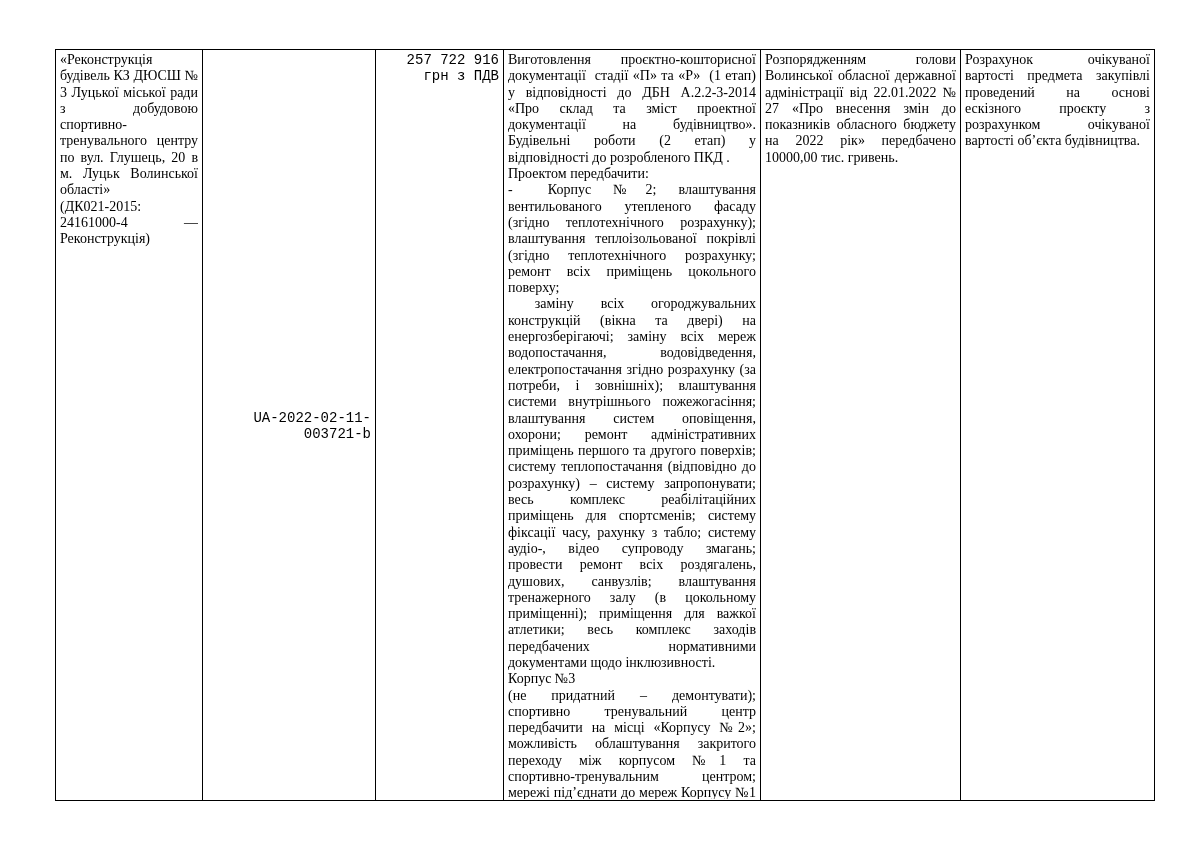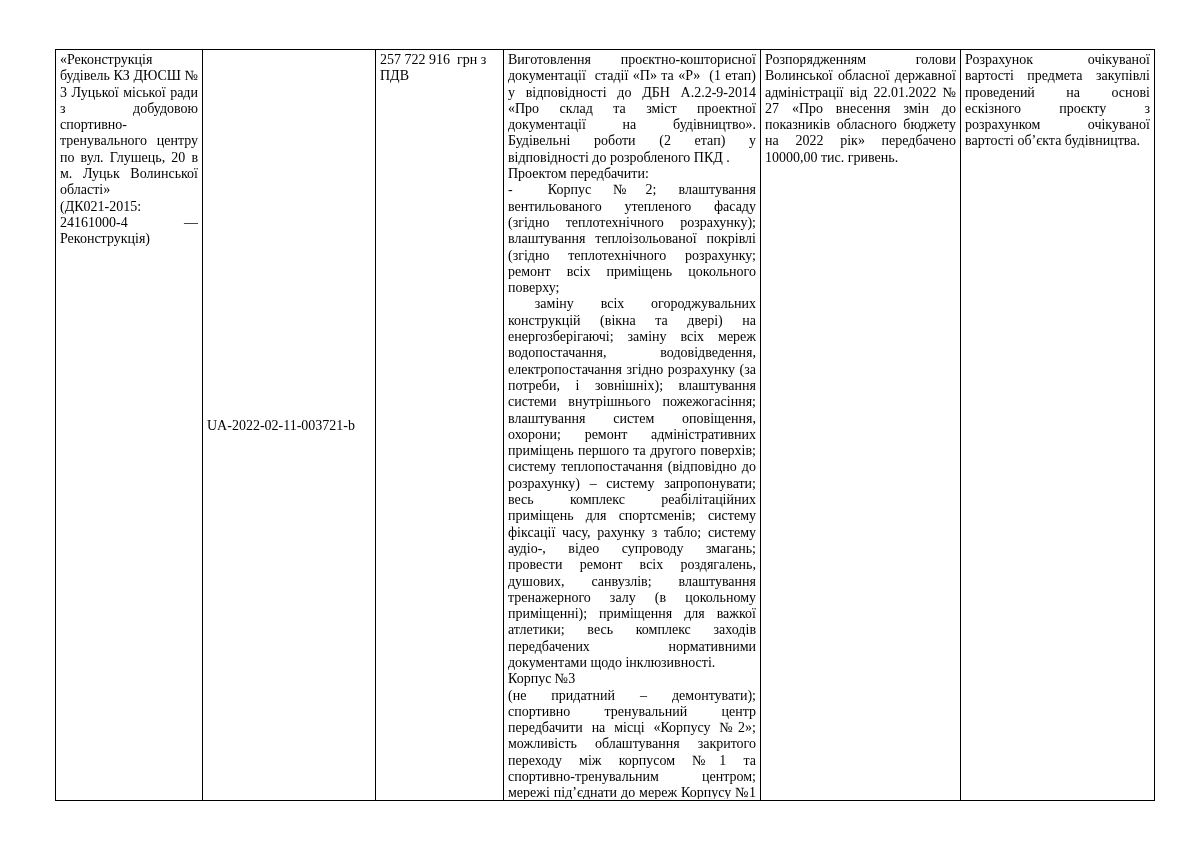--- a/index.html
+++ b/index.html
@@ -34,21 +34,21 @@
   td.v-middle { vertical-align: middle; margin-left: 36px; }
   .clip { max-height: 747px; overflow: hidden; }
   .txt {
     margin: 0;
     font-size: 14px;
     line-height: 16.3px;
     white-space: pre-wrap;
     tab-size: 6;
   }
   .justify { text-align: justify; }
-  .center  { text-align: left; }
+  .center  { text-align: right; font-family: Liberation Mono, monospace; }
 </style>
 </head>
 <body>
 
 <div class="page">
   <table class="plan-table">
     <colgroup>
       <col style="width:147px">
       <col style="width:173px">
       <col style="width:128px">
@@ -71,21 +71,21 @@
         </td>
 
         <td class="cell">
           <div class="clip">
             <p class="txt center">257 722 916  грн з ПДВ</p>
           </div>
         </td>
 
         <td class="cell">
           <div class="clip">
-              <p class="txt justify">Виготовлення проєктно-кошторисної документації  стадії «П» та «Р»  (1 етап) у відповідності до ДБН А.2.2-9-2014 «Про склад та зміст проектної документації на будівництво».  Будівельні роботи (2 етап) у відповідності до розробленого ПКД .</p>
+              <p class="txt justify">Виготовлення проєктно-кошторисної документації  стадії «П» та «Р»  (1 етап) у відповідності до ДБН А.2.2-3-2014 «Про склад та зміст проектної документації на будівництво».  Будівельні роботи (2 етап) у відповідності до розробленого ПКД .</p>
               <p class="txt justify">Проектом передбачити:</p>
               <p class="txt justify">-	Корпус №2; влаштування вентильованого утепленого фасаду (згідно теплотехнічного розрахунку); влаштування теплоізольованої покрівлі (згідно теплотехнічного розрахунку; ремонт всіх приміщень цокольного поверху;</p>
               <p class="txt justify"> заміну всіх огороджувальних конструкцій (вікна та двері) на енергозберігаючі; заміну всіх мереж водопостачання, водовідведення, електропостачання згідно розрахунку (за потреби, і зовнішніх); влаштування системи внутрішнього пожежогасіння; влаштування систем оповіщення, охорони; ремонт адміністративних приміщень першого та другого поверхів; систему теплопостачання (відповідно до розрахунку) – систему запропонувати; весь комплекс реабілітаційних приміщень для спортсменів; систему фіксації часу, рахунку з табло; систему аудіо-, відео супроводу змагань; провести ремонт всіх роздягалень, душових, санвузлів; влаштування тренажерного залу (в цокольному приміщенні); приміщення для важкої атлетики; весь комплекс заходів передбачених нормативними документами щодо інклюзивності.</p>
               <p class="txt justify">Корпус №3</p>
               <p class="txt justify">(не придатний – демонтувати); спортивно тренувальний центр передбачити на місці «Корпусу №2»; можливість облаштування закритого переходу між корпусом №1 та спортивно-тренувальним центром; мережі під’єднати до мереж Корпусу №1 (теплопостачання, водопостачання, водовідведення, електропостачання); закритий зал для ігрових видів спорту з повним набором приміщень для функціонального використання (душові, тренерські тощо); фасади виконати в одному стилі з Корпусом №1; весь комплекс заходів, передбачених нормативними документами щодо</p>
             </div>
         </td>
 
         <td class="cell">
           <div class="clip">

